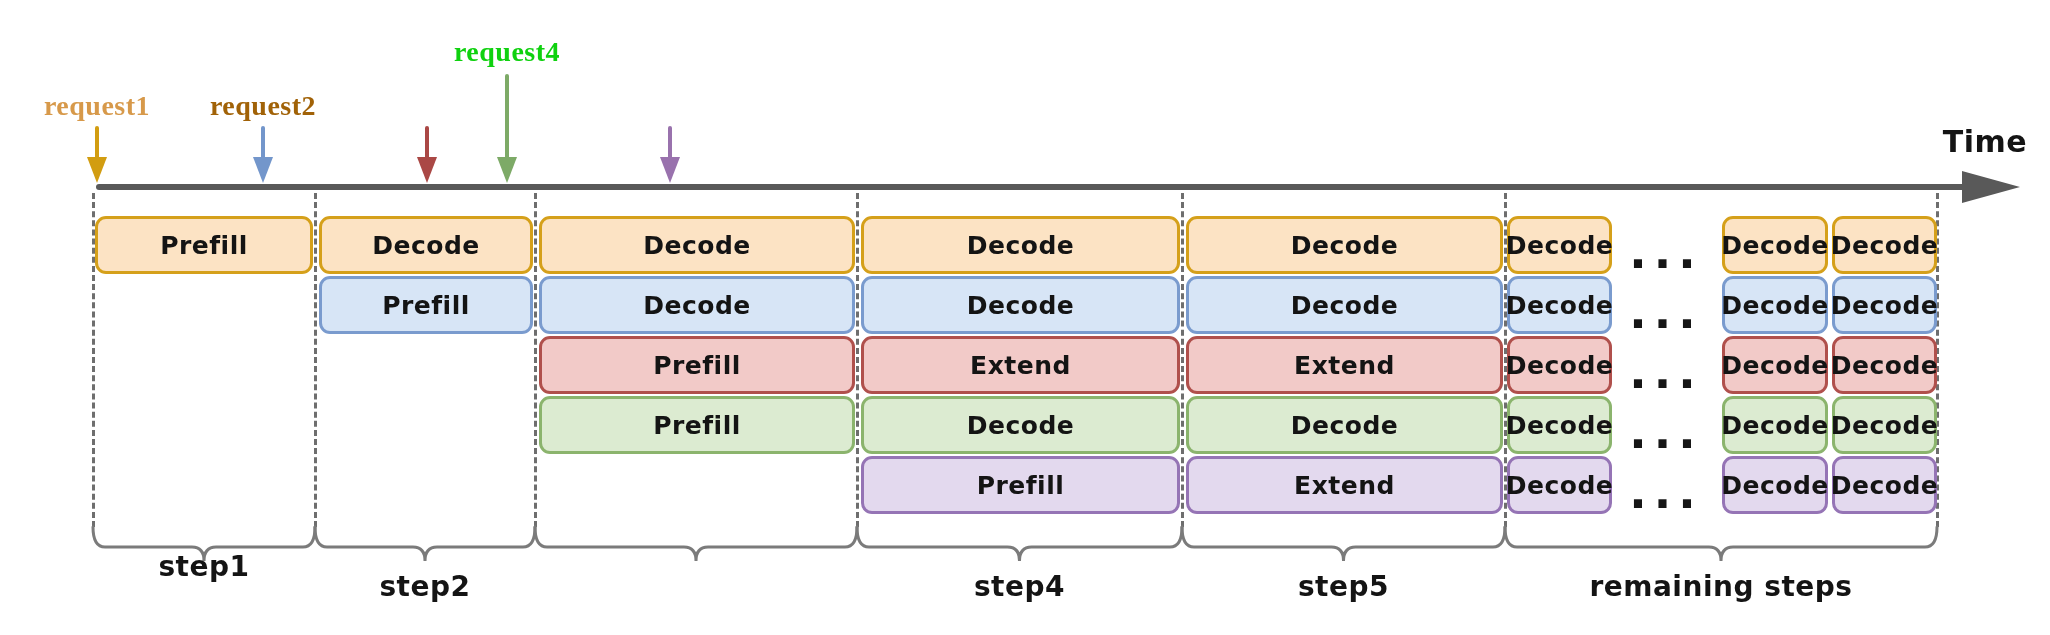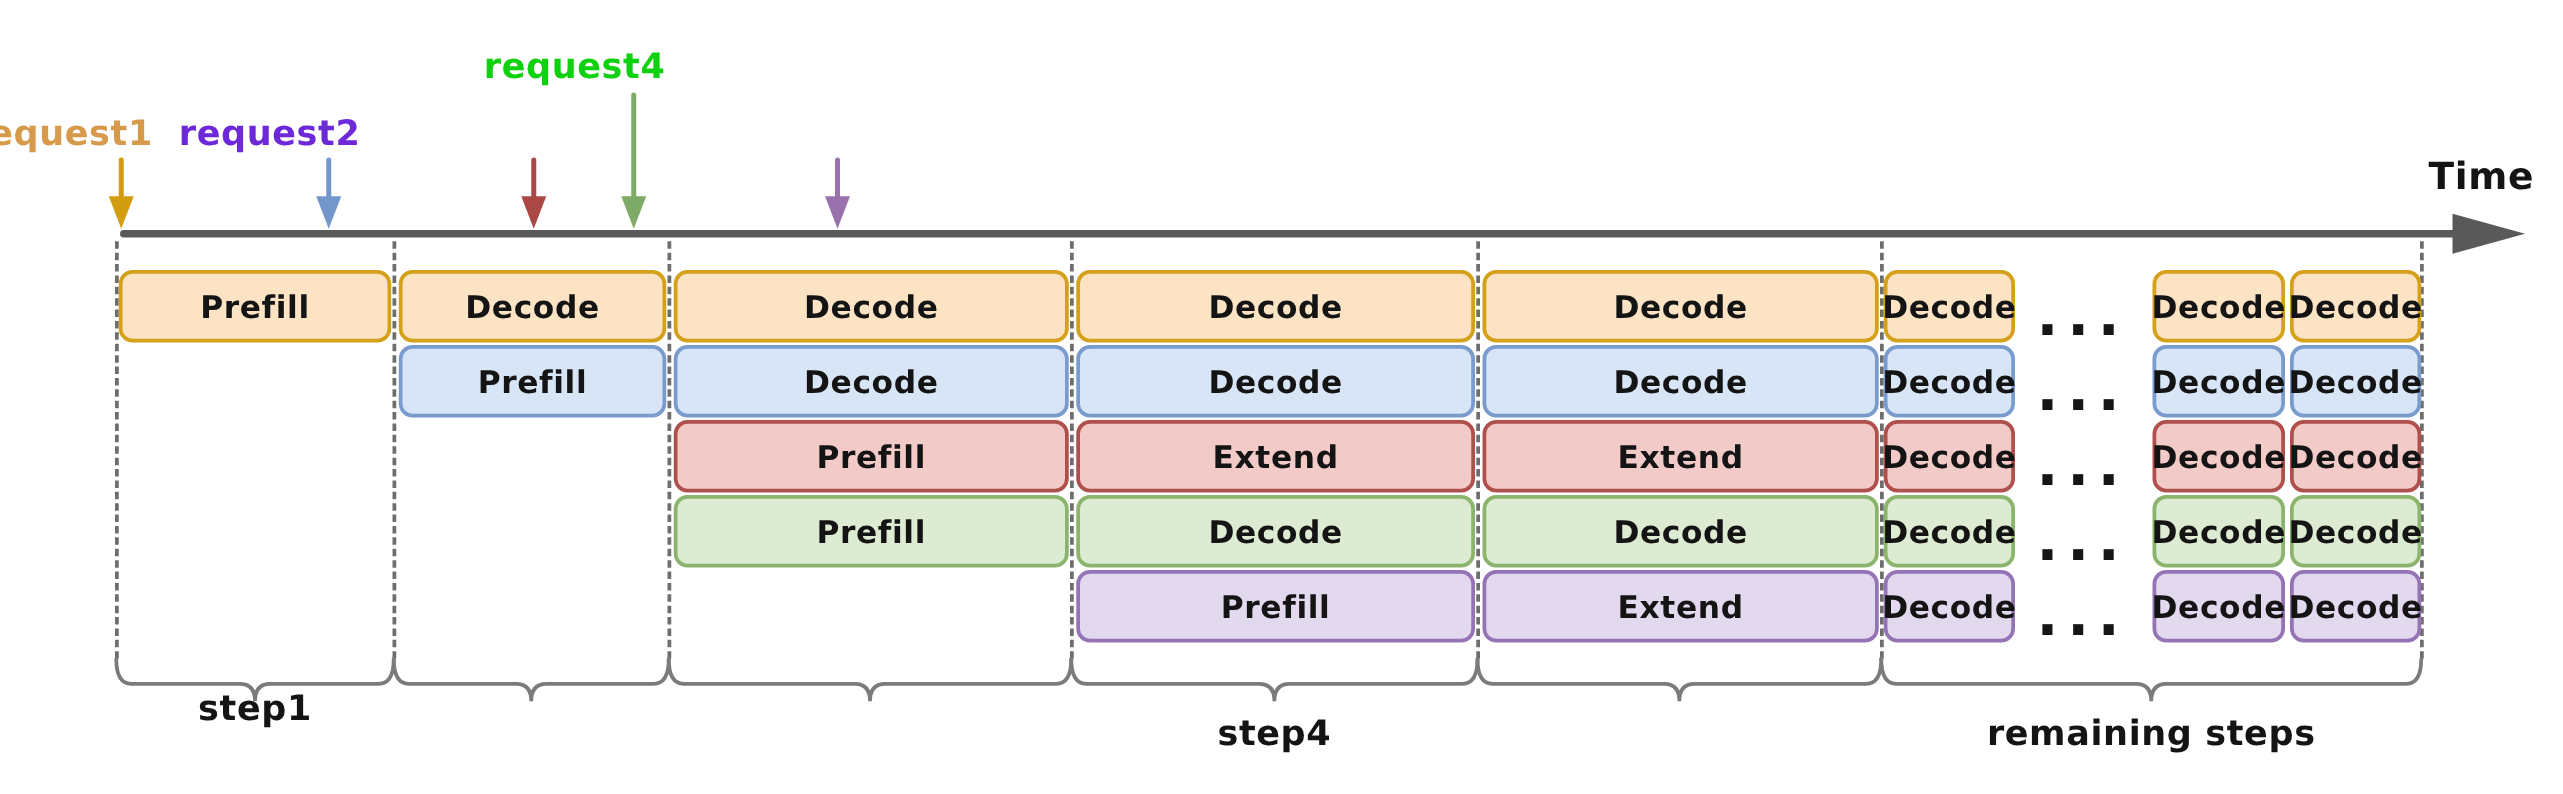--- a/index.html
+++ b/index.html
@@ -6,24 +6,26 @@
   #canvas{
     position:relative;
     width:2050px;height:635px;
     background:#ffffff;
     overflow:hidden;
     font-family:"DejaVu Sans","Liberation Sans",sans-serif;
   }
   .req-label{
     position:absolute;
     width:240px;
+    text-align:center;
     font-size:28px;
     font-weight:600;
     letter-spacing:0.5px;
     white-space:nowrap;
+    font-family:Liberation Serif, serif;
   }
   .req-stem{position:absolute;width:4px;border-radius:2px;}
   .req-head{
     position:absolute;width:0;height:0;
     border-left:10px solid transparent;
     border-right:10px solid transparent;
   }
   .timeline-bar{position:absolute;border-radius:3px;}
   .timeline-head{
     position:absolute;width:0;height:0;
@@ -71,21 +73,21 @@
 <body>
 
 <div id="canvas">
 
   <div class="timeline-bar" id="timeline-bar" style="left: 96px; top: 184px; width: 1870px; height: 6px; background: rgb(89, 89, 89);"></div>
   <div class="timeline-head" id="timeline-head" style="left: 1962px; top: 171px; border-left: 58px solid rgb(89, 89, 89);"></div>
   <div class="time-label" id="time-label" style="left: 1905px; top: 124px; width: 160px; color: rgb(20, 20, 20);">Time</div>
 <div class="req-label" style="left: -23px; top: 90px; color: rgb(215, 153, 74);">request1</div>
     <div class="req-stem" style="left: 95px; top: 126px; height: 33px; background: rgb(210, 157, 17);"></div>
     <div class="req-head" style="left: 87px; top: 157px; border-top: 26px solid rgb(210, 157, 17);"></div>
-    <div class="req-label" style="left: 143px; top: 90px; color: #6d28d9;">request2</div>
+    <div class="req-label" style="left: 143px; top: 90px; color: #a16207;">request2</div>
     <div class="req-stem" style="left: 261px; top: 126px; height: 33px; background: rgb(115, 150, 203);"></div>
     <div class="req-head" style="left: 253px; top: 157px; border-top: 26px solid rgb(115, 150, 203);"></div>
     <div class="req-stem" style="left: 425px; top: 126px; height: 33px; background: rgb(170, 72, 69);"></div>
     <div class="req-head" style="left: 417px; top: 157px; border-top: 26px solid rgb(170, 72, 69);"></div>
     <div class="req-label" style="left: 387px; top: 36px; color: rgb(15, 209, 15);">request4</div>
     <div class="req-stem" style="left: 505px; top: 74px; height: 85px; background: rgb(125, 170, 103);"></div>
     <div class="req-head" style="left: 497px; top: 157px; border-top: 26px solid rgb(125, 170, 103);"></div>
     <div class="req-stem" style="left: 668px; top: 126px; height: 33px; background: rgb(153, 114, 173);"></div>
     <div class="req-head" style="left: 660px; top: 157px; border-top: 26px solid rgb(153, 114, 173);"></div>
     <div class="dash-line" style="left: 92px; top: 193px; height: 334px; border-left-color: rgb(110, 110, 110);"></div>
@@ -134,15 +136,17 @@
     <div class="ellipsis" style="left: 1606px; top: 492px;">...</div>
     <svg width="2050" height="635" viewBox="0 0 2050 635" class="braces">
       <path d="M 93 527 Q 93 547 105 547 L 192 547 Q 204 547 204 561 Q 204 547 216 547 L 303 547 Q 315 547 315 527" fill="none" stroke="#7b7b7b" stroke-width="3" stroke-linecap="round"></path>
       <path d="M 315 527 Q 315 547 327 547 L 413 547 Q 425 547 425 561 Q 425 547 437 547 L 523 547 Q 535 547 535 527" fill="none" stroke="#7b7b7b" stroke-width="3" stroke-linecap="round"></path>
       <path d="M 535 527 Q 535 547 547 547 L 684 547 Q 696 547 696 561 Q 696 547 708 547 L 845 547 Q 857 547 857 527" fill="none" stroke="#7b7b7b" stroke-width="3" stroke-linecap="round"></path>
       <path d="M 857 527 Q 857 547 869 547 L 1007.5 547 Q 1019.5 547 1019.5 561 Q 1019.5 547 1031.5 547 L 1170 547 Q 1182 547 1182 527" fill="none" stroke="#7b7b7b" stroke-width="3" stroke-linecap="round"></path>
       <path d="M 1182 527 Q 1182 547 1194 547 L 1331.5 547 Q 1343.5 547 1343.5 561 Q 1343.5 547 1355.5 547 L 1493 547 Q 1505 547 1505 527" fill="none" stroke="#7b7b7b" stroke-width="3" stroke-linecap="round"></path>
       <path d="M 1505 527 Q 1505 547 1517 547 L 1709 547 Q 1721 547 1721 561 Q 1721 547 1733 547 L 1925 547 Q 1937 547 1937 527" fill="none" stroke="#7b7b7b" stroke-width="3" stroke-linecap="round"></path>
     </svg>
     <div class="step-label" style="left: 44px; top: 550px;">step1</div>
+    <div class="step-label" style="left: 265px; top: 570px;">step2</div>
     <div class="step-label" style="left: 859.5px; top: 570px;">step4</div>
+    <div class="step-label" style="left: 1183.5px; top: 570px;">step5</div>
     <div class="step-label" style="left: 1561px; top: 570px;">remaining steps</div>
   </div>
 
 </body></html>

